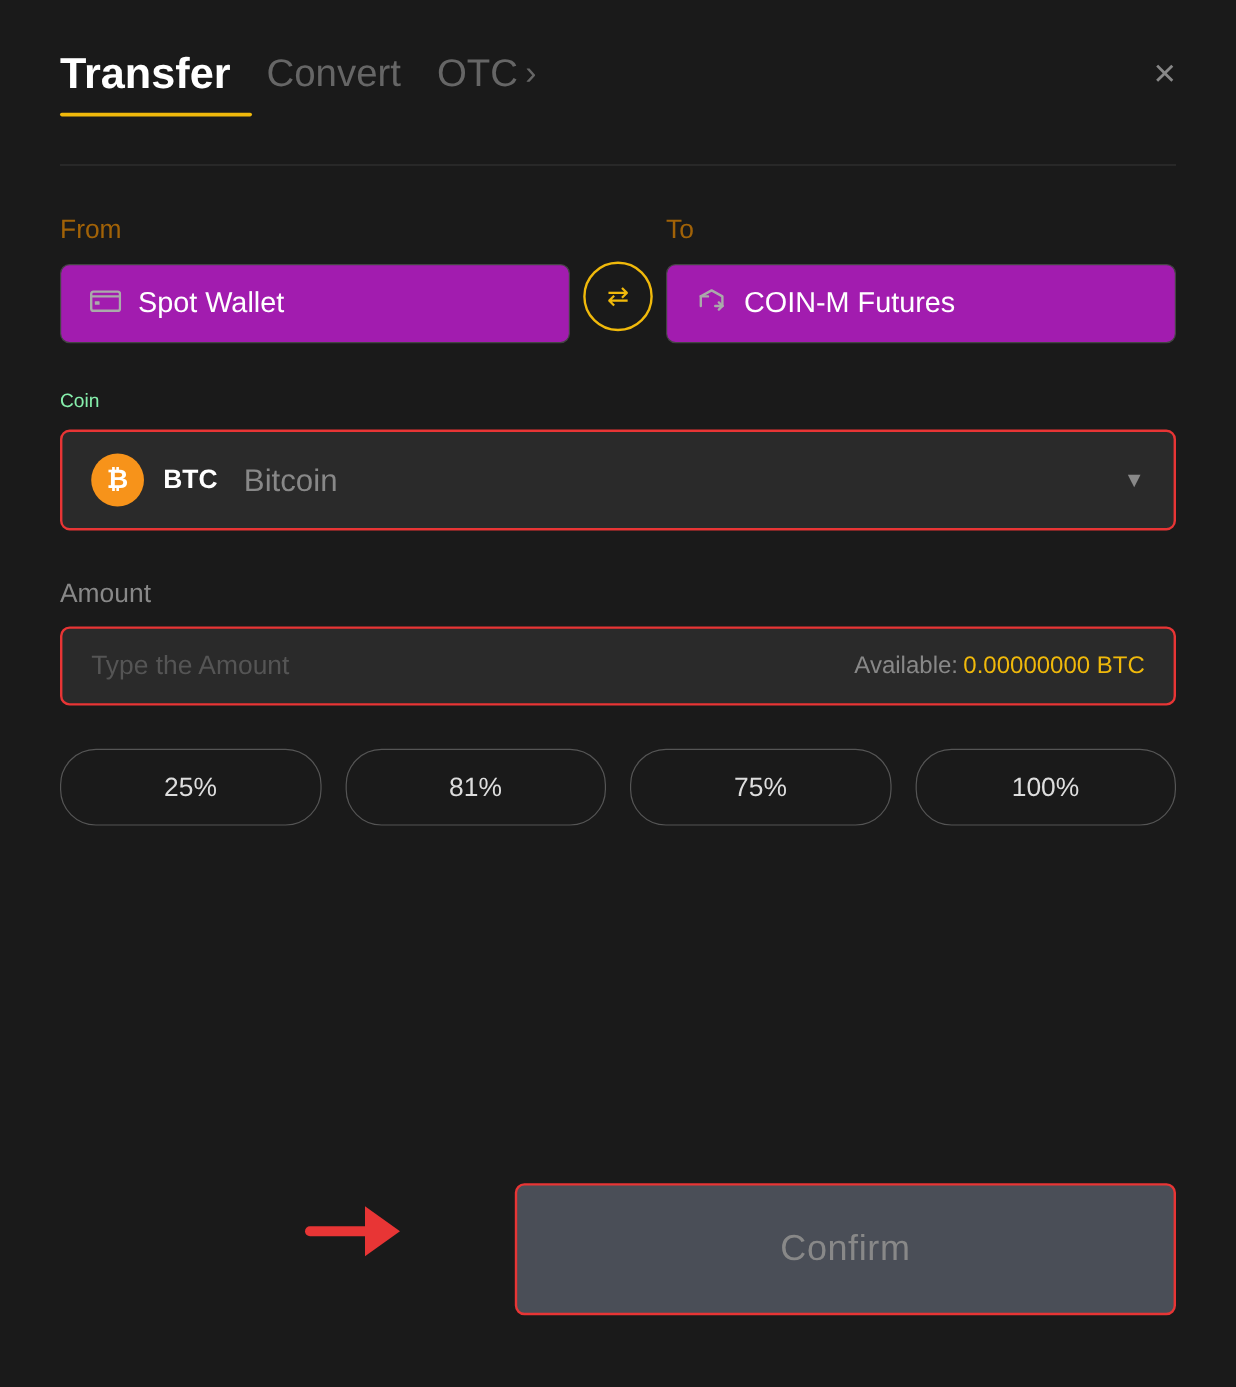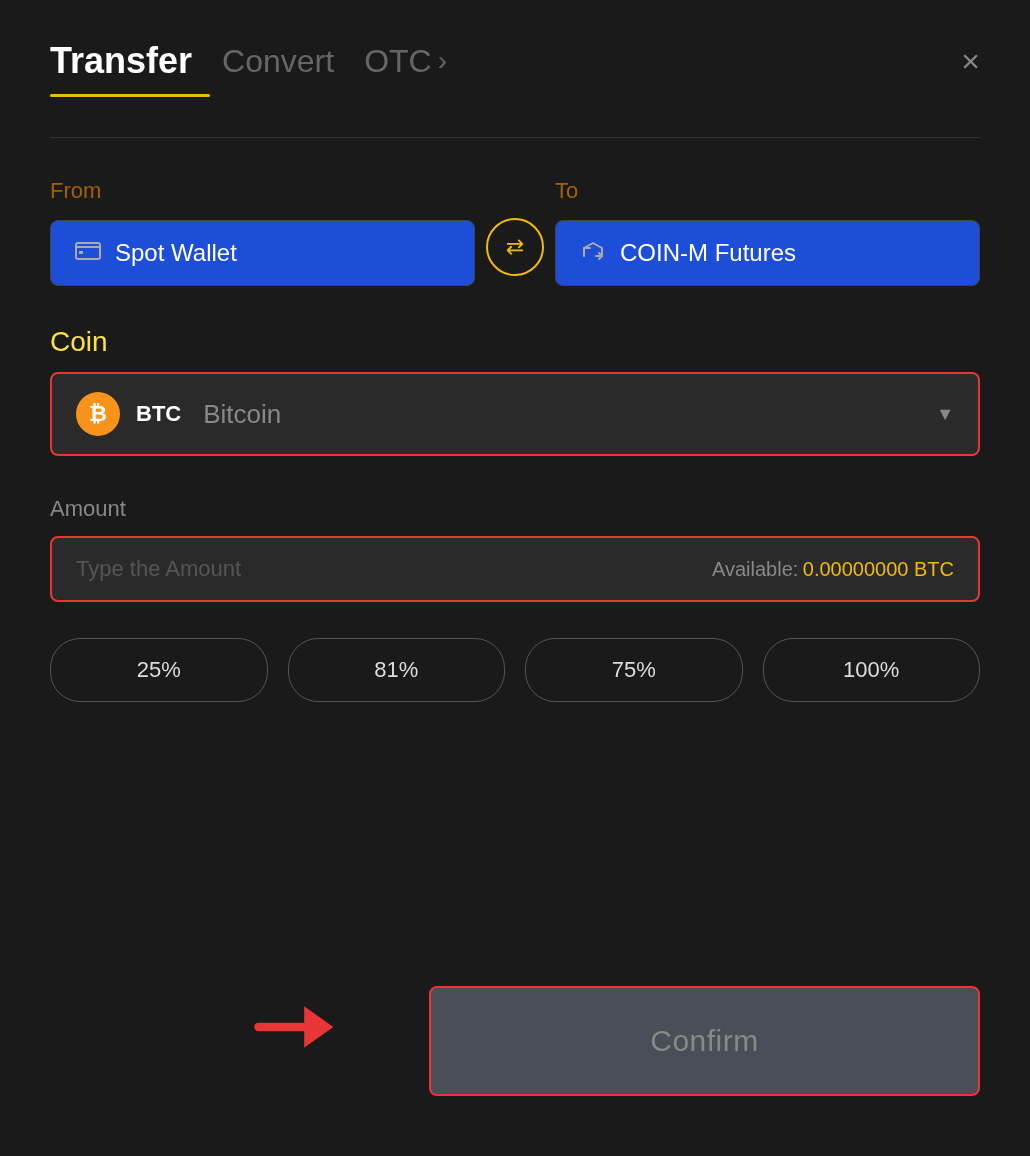--- a/index.html
+++ b/index.html
@@ -96,21 +96,21 @@
       gap: 16px;
     }
 
     .field-label {
       font-size: 22px;
       color: #a16207;
       font-weight: 400;
     }
 
     .wallet-box {
-      background: #1d4ed8;
+      background: #a21caf;
       border: 1.5px solid #444444;
       border-radius: 8px;
       padding: 18px 24px;
       display: flex;
       align-items: center;
       gap: 14px;
       cursor: pointer;
     }
 
     .wallet-box .wallet-icon {
@@ -145,22 +145,22 @@
       color: #f0b90b;
       font-size: 22px;
     }
 
     
     .coin-section {
       margin-bottom: 40px;
     }
 
     .coin-label {
-      font-size: 28px;
-      color: #fde047;
+      font-size: 16px;
+      color: #86efac;
       margin-bottom: 14px;
     }
 
     .coin-select-box {
       background: #2a2a2a;
       border: 2.5px solid #e83535;
       border-radius: 8px;
       padding: 18px 24px;
       display: flex;
       align-items: center;

